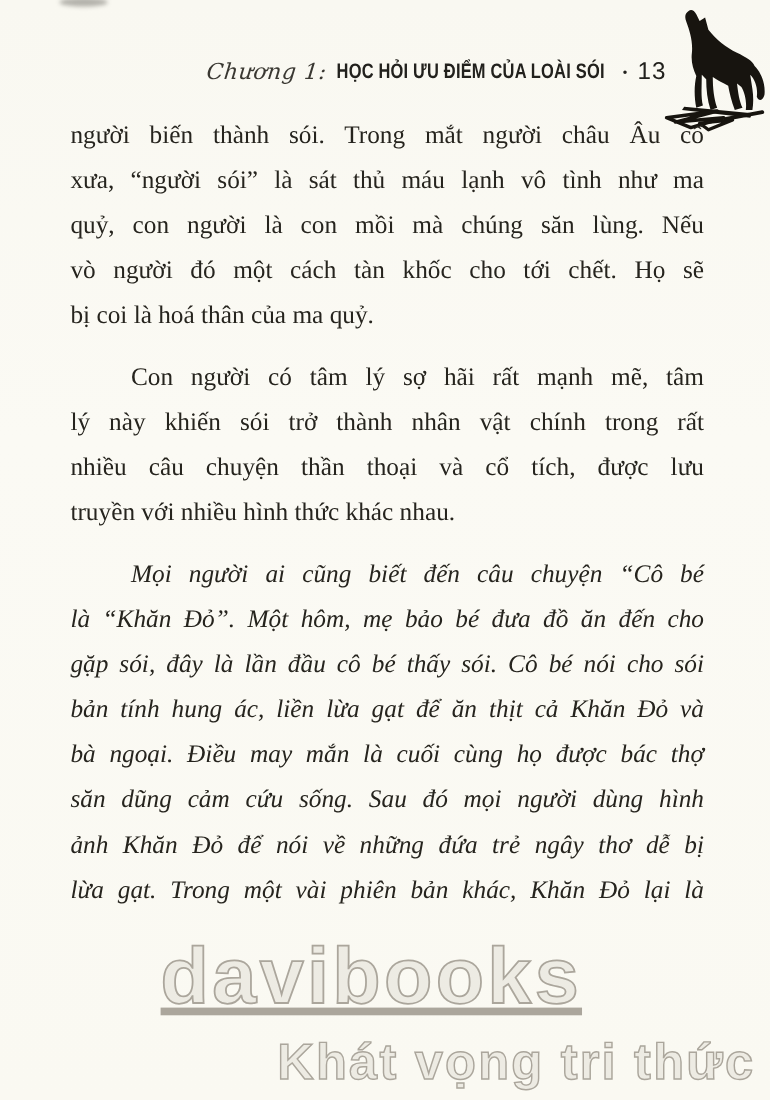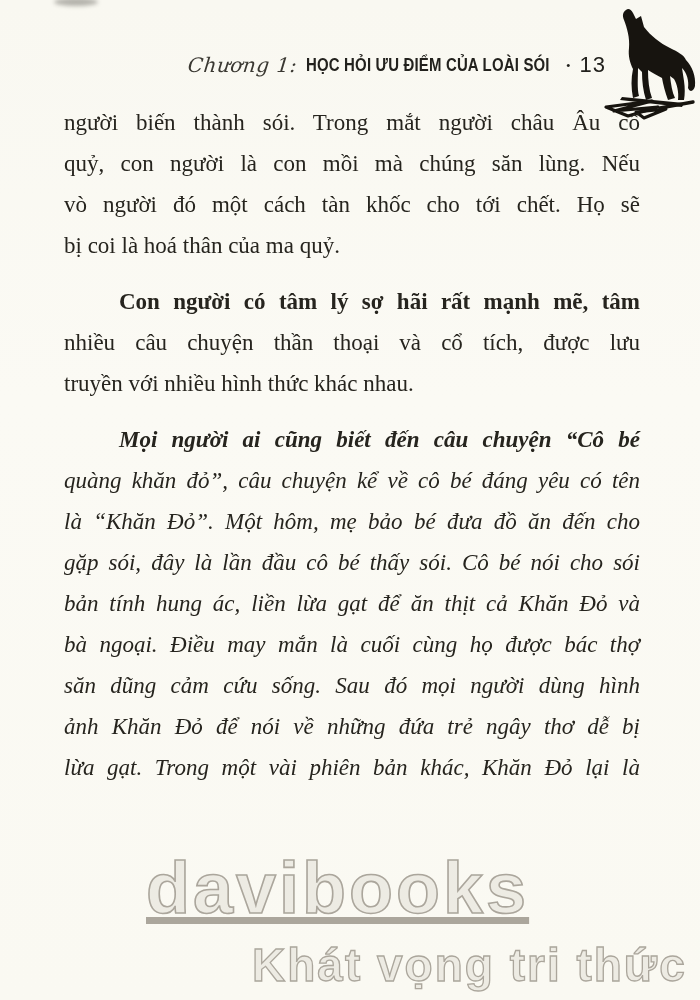--- a/index.html
+++ b/index.html
@@ -19,21 +19,21 @@
     letter-spacing:.2px;display:inline-block;transform:scale(.88,1.12);transform-origin:left center;margin-right:-26px;}
   .bullet{font-size:13px;color:#22211d;line-height:1;}
   .page-num{font-family:"Liberation Sans",sans-serif;font-size:22px;color:#22211d;letter-spacing:1px;}
   .wolf{position:absolute;top:8px;right:0px;width:100px;height:112px;}
   
   .text-block{position:absolute;left:64px;width:576px;top:102px;font-size:23px;line-height:41px;color:#26241e;}
   .par + .par{margin-top:15px;}
   .par.italic{font-style:italic;}
   .line{text-align:justify;text-align-last:justify;}
   .line.last{text-align-last:left;font-family:Liberation Serif, serif;}
-  .par.indent .line.first{text-indent:55px;font-weight:bold;}
+  .par.indent .line.first{text-indent:55px;}
   
   .wm{position:absolute;font-family:"Liberation Sans",sans-serif;font-weight:700;
     color:rgba(176,171,162,.18);-webkit-text-stroke:1.6px #aba69c;z-index:5;pointer-events:none;}
   .wm1{left:146px;top:847px;font-size:72px;letter-spacing:3px;text-decoration:underline;}
   .wm2{left:252px;top:938px;font-size:46px;letter-spacing:2px;text-align:right;-webkit-text-stroke-width:1.3px;}
 </style>
 </head>
 <body>
 
 <div class="page">
@@ -74,32 +74,33 @@
       <path d="M22,89 L84,95 L82,99 L20,92 Z"></path>
       <path d="M6,99 L52,93 L14,103 L58,99 L28,108 Z" fill="none" stroke="#17140f" stroke-width="3.2" stroke-linejoin="round" stroke-linecap="round"></path>
       <path d="M36,104 L66,101 L44,110 Z" fill="none" stroke="#17140f" stroke-width="3" stroke-linejoin="round" stroke-linecap="round"></path>
       <path d="M60,100 L93,94" stroke="#17140f" stroke-width="3.4" stroke-linecap="round" fill="none"></path>
     </g>
   </svg>
 
   <div class="text-block">
       <div class="par normal">
         <div class="line first">người biến thành sói. Trong mắt người châu Âu cổ</div>
+        <div class="line">xưa, “người sói” là sát thủ máu lạnh vô tình như ma</div>
         <div class="line">quỷ, con người là con mồi mà chúng săn lùng. Nếu</div>
         <div class="line">vò người đó một cách tàn khốc cho tới chết. Họ sẽ</div>
         <div class="line last">bị coi là hoá thân của ma quỷ.</div>
       </div>
       <div class="par normal indent">
         <div class="line first">Con người có tâm lý sợ hãi rất mạnh mẽ, tâm</div>
+        <div class="line">lý này khiến sói trở thành nhân vật chính trong rất</div>
         <div class="line">nhiều câu chuyện thần thoại và cổ tích, được lưu</div>
         <div class="line last">truyền với nhiều hình thức khác nhau.</div>
       </div>
       <div class="par italic indent">
         <div class="line first">Mọi người ai cũng biết đến câu chuyện “Cô bé</div>
-        <div class="line">quàng khăn đỏ”, câu chuyện kể về cô bé đáng yêu có tên</div>
         <div class="line">là “Khăn Đỏ”. Một hôm, mẹ bảo bé đưa đồ ăn đến cho</div>
         <div class="line">gặp sói, đây là lần đầu cô bé thấy sói. Cô bé nói cho sói</div>
         <div class="line">bản tính hung ác, liền lừa gạt để ăn thịt cả Khăn Đỏ và</div>
         <div class="line">bà ngoại. Điều may mắn là cuối cùng họ được bác thợ</div>
         <div class="line">săn dũng cảm cứu sống. Sau đó mọi người dùng hình</div>
         <div class="line">ảnh Khăn Đỏ để nói về những đứa trẻ ngây thơ dễ bị</div>
         <div class="line">lừa gạt. Trong một vài phiên bản khác, Khăn Đỏ lại là</div>
       </div>
     </div>
 

